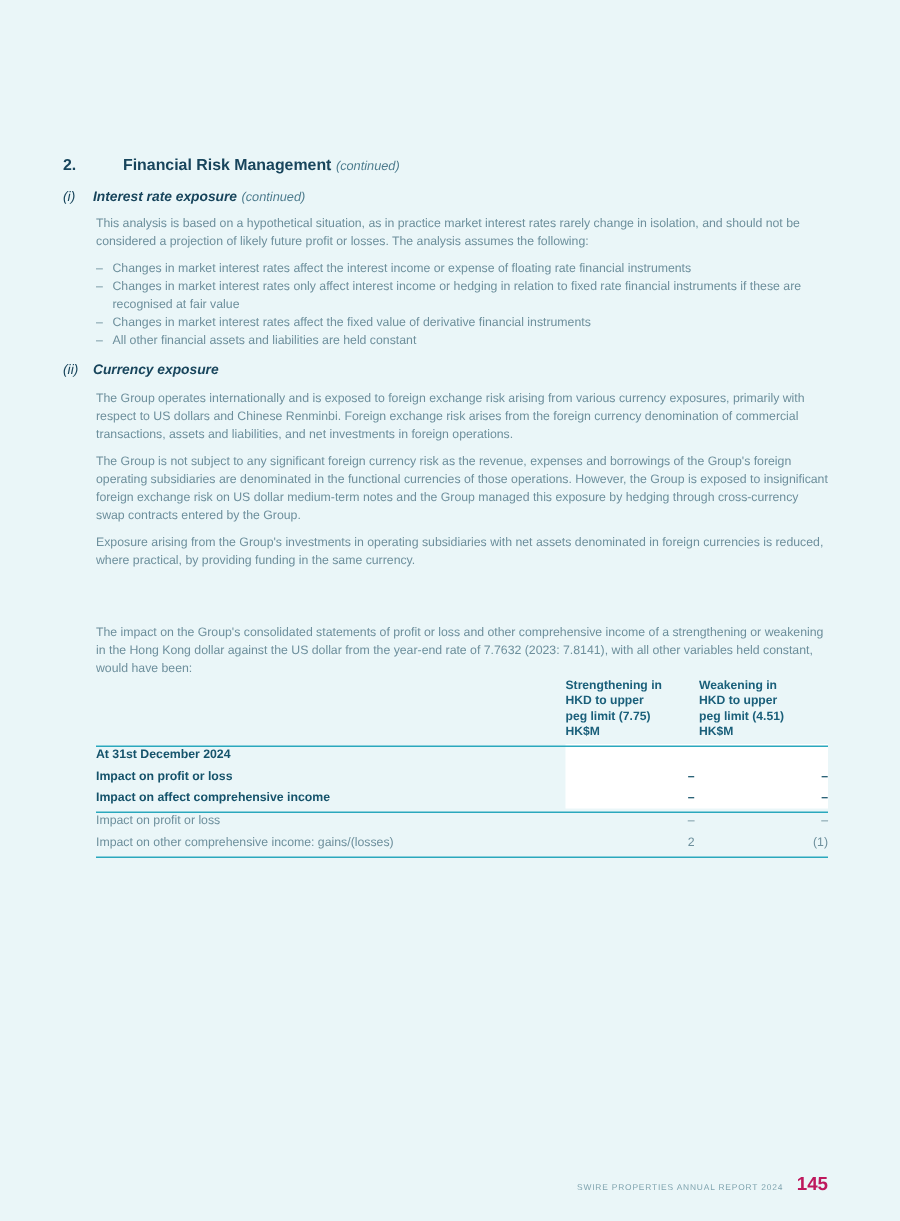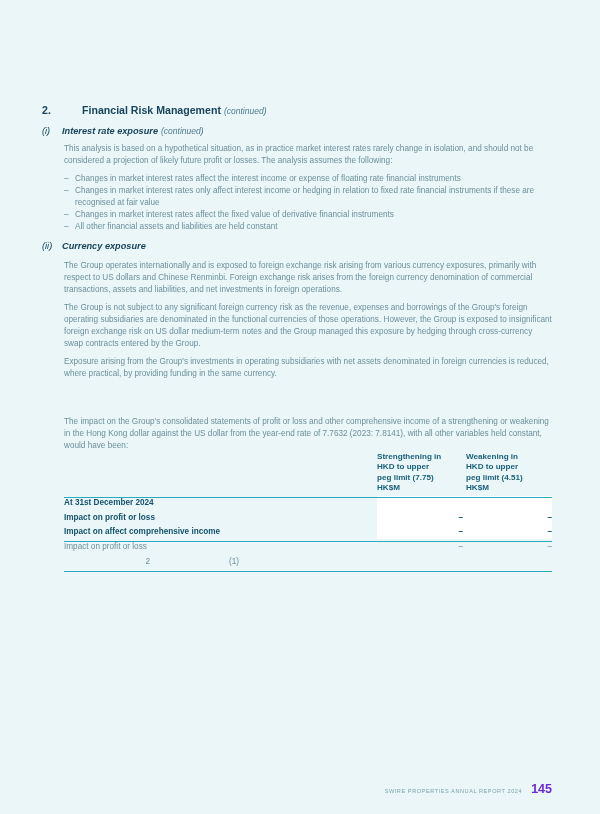--- a/index.html
+++ b/index.html
@@ -179,21 +179,21 @@
   .footer-text {
     font-size: 5.6px;
     letter-spacing: 0.55px;
     color: #7fa3ae;
     text-transform: uppercase;
     margin-right: 9px;
   }
   .footer-page {
     font-size: 12.5px;
     font-weight: bold;
-    color: #6d28d9;
+    color: #be185d;
   }
 </style>
 </head>
 <body>
 
 <div class="page">
 
   <div class="sec-head">
     <span class="sec-num">2.</span>
     <span class="sec-title">Financial Risk Management</span>
@@ -274,20 +274,21 @@
       </div>
     </div>
 
     <div class="tbody-2023 rule-thick">
       <div class="row">
         <span class="label">Impact on profit or loss</span>
         <span class="val">–</span>
         <span class="val">–</span>
       </div>
       <div class="row">
+        <span class="label">Impact on other comprehensive income: gains/(losses)</span>
         <span class="val">2</span>
         <span class="val">(1)</span>
       </div>
     </div>
 
   </div>
 
   <div class="footer">
     <span class="footer-text">Swire Properties Annual Report 2024</span>
     <span class="footer-page">145</span>

